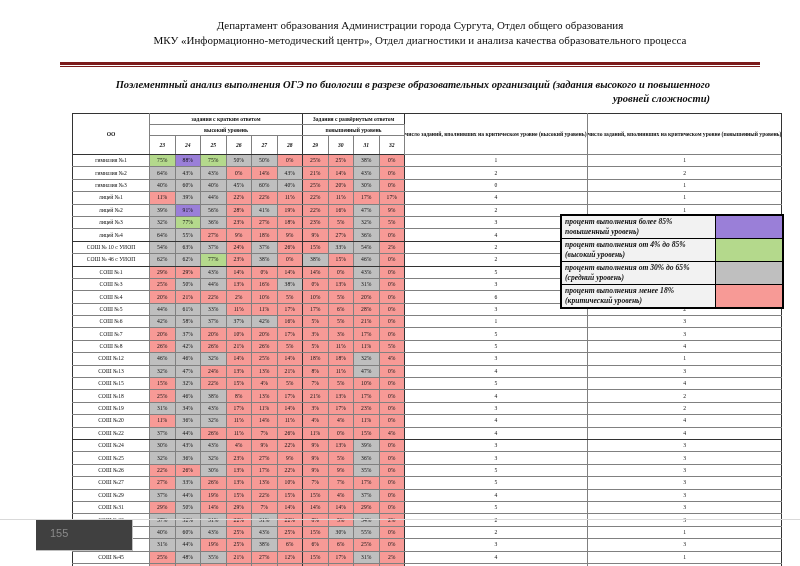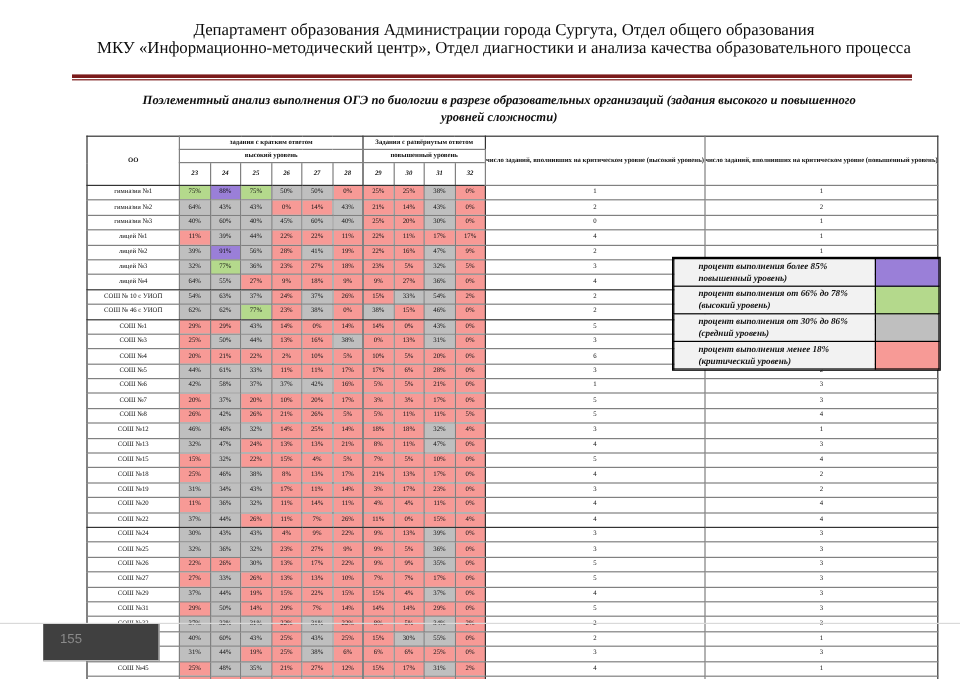--- a/index.html
+++ b/index.html
@@ -11,34 +11,34 @@
     overflow:hidden;
   }
   .slide{position:absolute;inset:0;background:#fff;}
 
   
   .header{
     position:absolute;left:0;top:18px;width:800px;text-align:center;
   }
   .header .line{
     font-family:"Liberation Serif", serif;
-    font-size:14px;color:#0d0d0d;line-height:15px;white-space:nowrap;padding-left:40px;
+    font-size:11px;color:#0d0d0d;line-height:15px;white-space:nowrap;padding-left:40px;
   }
   .header-rule{
     position:absolute;left:60px;top:62px;width:700px;height:3px;
     background:#7b1b1b;
   }
   .header-rule2{
     position:absolute;left:60px;top:66px;width:700px;height:1px;
     background:#7b1b1b;
   }
 
   
   .title{
-    position:absolute;left:106px;top:78px;width:620px;text-align:center;
+    position:absolute;left:90px;top:78px;width:620px;text-align:right;
     font-family:"Liberation Serif", serif;
     font-style:italic;font-weight:bold;font-size:10.5px;color:#0d0d0d;
     line-height:14px;
   }
 
   
   .tbl-wrap{position:absolute;left:72px;top:113px;}
   table.grid{border-collapse:collapse;table-layout:fixed;}
   table.grid td, table.grid th{
     border:0.6px solid #808080;
@@ -75,21 +75,21 @@
   
   .legend{
     position:absolute;left:560px;top:214px;width:222px;
     border:1.6px solid #000;border-collapse:collapse;
   }
   .legend table{border-collapse:collapse;width:100%;}
   .legend td{
     border:1px solid #000;
     font-family:"Liberation Serif", serif;
     font-style:italic;font-weight:bold;font-size:7.6px;
-    color:#111;padding:1px 20px;line-height:10px;
+    color:#111;padding:1px 3px;line-height:10px;
     background:#f2f2f2;
   }
   .legend td.sw{ width:66px;padding:0; }
   .legend td.lbl{ width:148px; text-align:left;}
 
   
   .pagetab{
     position:absolute;left:36px;top:520px;width:96px;height:30px;
     background:#404040;border-right:1px solid #bfbfbf;border-bottom:1px solid #bfbfbf;
   }
@@ -659,25 +659,25 @@
   </div>
 
   <div class="legend">
     <table>
       <tbody id="legend-body">
           <tr>
             <td class="lbl">процент выполнения более 85% повышенный уровень)</td>
             <td class="sw" style="background: rgb(154, 127, 216);">&nbsp;</td>
           </tr>
           <tr>
-            <td class="lbl">процент выполнения от 66% до 78% (высокий уровень)</td>
+            <td class="lbl">процент выполнения от 4% до 85% (высокий уровень)</td>
             <td class="sw" style="background: rgb(180, 217, 140);">&nbsp;</td>
           </tr>
           <tr>
-            <td class="lbl">процент выполнения от 30% до 86% (средний уровень)</td>
+            <td class="lbl">процент выполнения от 30% до 65% (средний уровень)</td>
             <td class="sw" style="background: rgb(191, 191, 191);">&nbsp;</td>
           </tr>
           <tr>
             <td class="lbl">процент выполнения менее 18% (критический уровень)</td>
             <td class="sw" style="background: rgb(247, 154, 150);">&nbsp;</td>
           </tr>
         </tbody>
     </table>
   </div>
 

